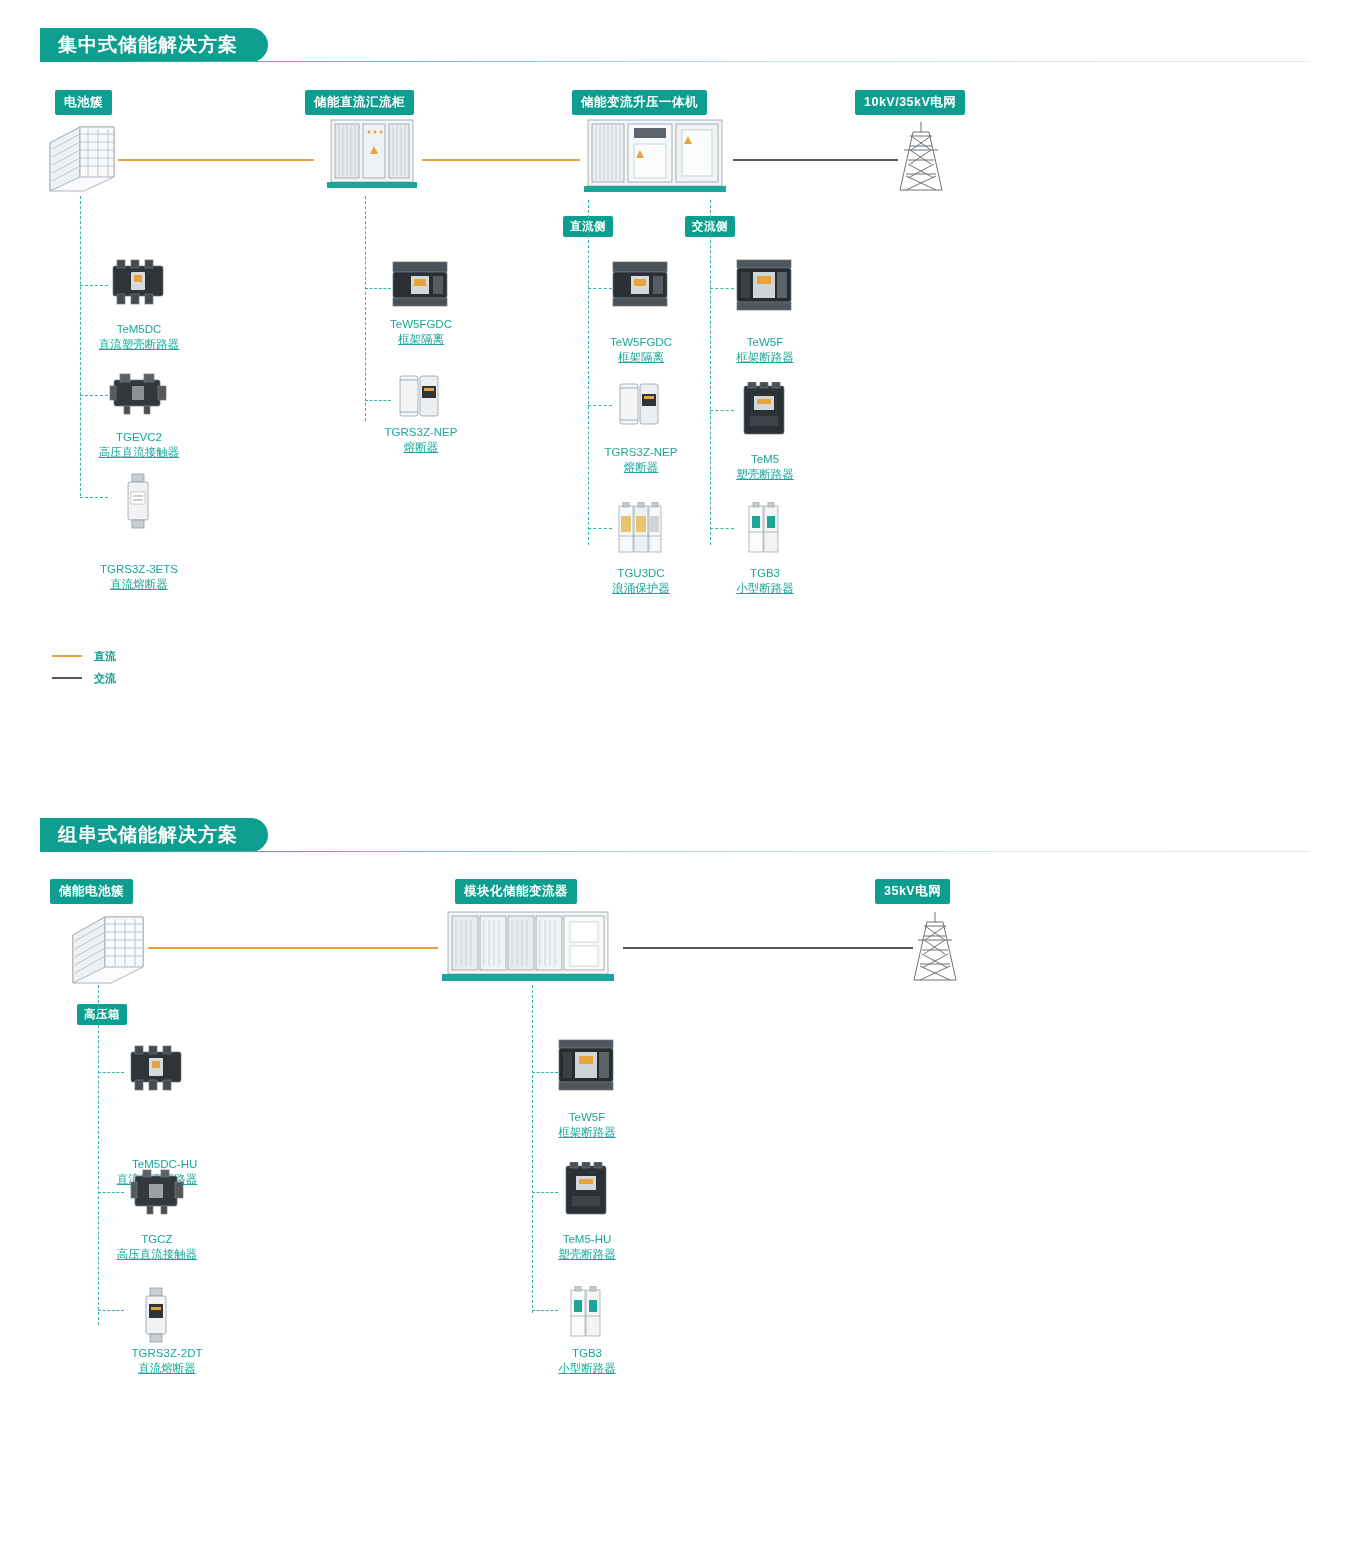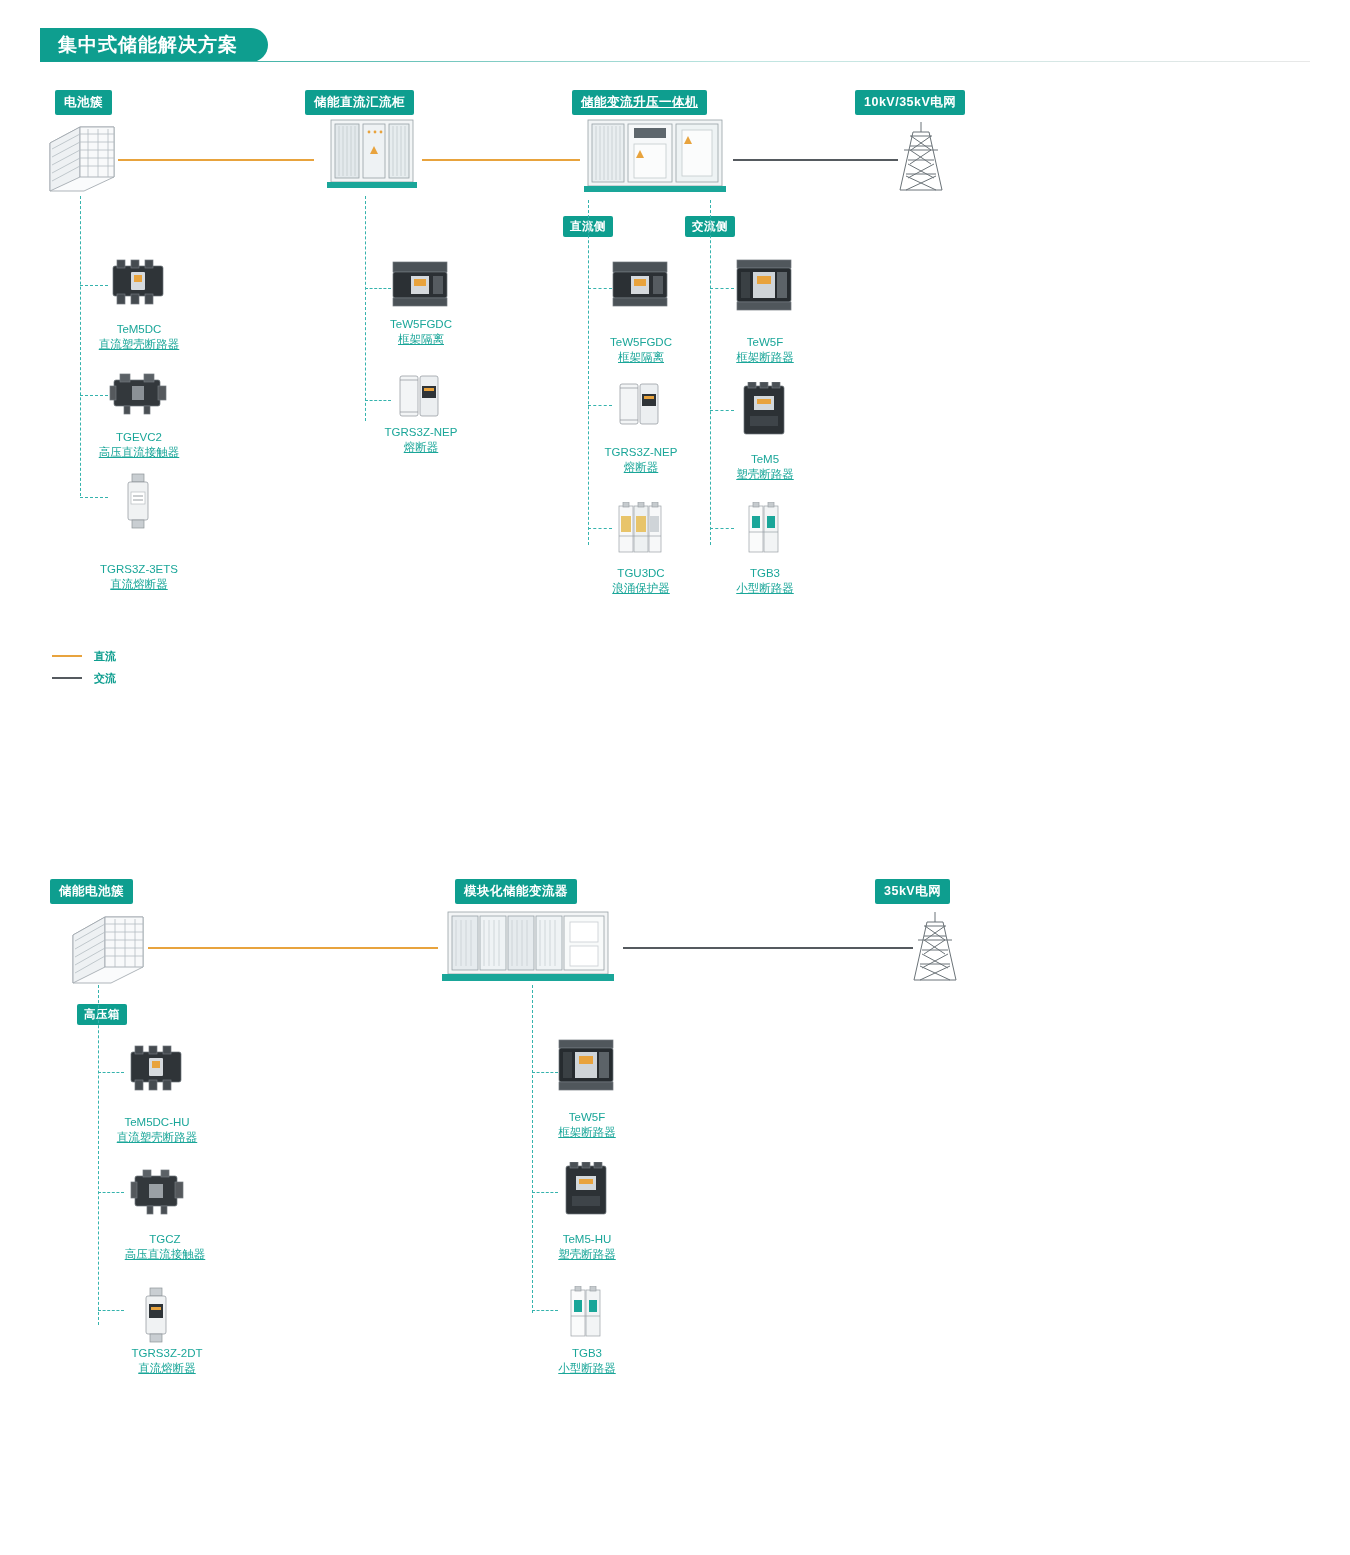--- a/index.html
+++ b/index.html
@@ -126,21 +126,21 @@
 
 <div class="page">
 
   <div class="section-header" style="top:28px;">
     <div class="tab">集中式储能解决方案</div>
     <div class="rule"></div>
   </div>
 
   <div class="node-label" style="left:55px; top:90px;">电池簇</div>
   <div class="node-label" style="left:305px; top:90px;">储能直流汇流柜</div>
-  <div class="node-label" style="left:572px; top:90px;text-decoration:underline;">储能变流升压一体机</div>
+  <div class="node-label" style="left:572px; top:90px;">储能变流升压一体机</div>
   <div class="node-label" style="left:855px; top:90px;">10kV/35kV电网</div>
 
   <div class="hline-dc" style="left:118px; top:159px; width:196px;"></div>
   <div class="hline-dc" style="left:422px; top:159px; width:158px;"></div>
   <div class="hline-ac" style="left:733px; top:159px; width:165px;"></div>
 
   <div class="device" style="left:82px; top:115px;">
     <svg width="80" height="80" viewBox="0 0 80 80">
       <g stroke="#9aa2a8" stroke-width="0.8" fill="#f4f6f7">
         <polygon points="8,28 38,12 72,12 72,62 42,76 8,76" fill="#fafbfc"></polygon>
@@ -468,20 +468,24 @@
     <div class="row">
       <div class="swatch dc"></div>
       <div class="txt">直流</div>
     </div>
     <div class="row">
       <div class="swatch ac"></div>
       <div class="txt">交流</div>
     </div>
   </div>
 
+  <div class="section-header" style="top:818px;">
+    <div class="tab">组串式储能解决方案</div>
+    <div class="rule"></div>
+  </div>
 
   <div class="node-label" style="left:50px; top:879px;">储能电池簇</div>
   <div class="node-label" style="left:455px; top:879px;">模块化储能变流器</div>
   <div class="node-label" style="left:875px; top:879px;">35kV电网</div>
 
   <div class="hline-dc" style="left:148px; top:947px; width:290px;"></div>
   <div class="hline-ac" style="left:623px; top:947px; width:290px;"></div>
 
   <div class="device" style="left:108px; top:905px;">
     <svg width="86" height="82" viewBox="0 0 86 82">
@@ -582,40 +586,40 @@
         <rect x="24" y="2" width="8" height="8" fill="#454b50"></rect>
         <rect x="38" y="2" width="8" height="8" fill="#454b50"></rect>
         <rect x="10" y="36" width="8" height="10" fill="#454b50"></rect>
         <rect x="24" y="36" width="8" height="10" fill="#454b50"></rect>
         <rect x="38" y="36" width="8" height="10" fill="#454b50"></rect>
         <rect x="24" y="14" width="14" height="18" rx="1" fill="#d6dade" stroke="none"></rect>
         <rect x="27" y="17" width="8" height="7" fill="#e8a33d" stroke="none"></rect>
       </g>
     </svg>
   </div>
-  <div class="caption" style="left:157px; top:1115px;">
+  <div class="caption" style="left:157px; top:1157px;text-align:right;">
     <span>TeM5DC-HU</span>
     <span class="l2">直流塑壳断路器</span>
   </div>
 
   <div class="device" style="left:156px; top:1168px;">
     <svg width="62" height="50" viewBox="0 0 62 50">
       <g stroke="#6f777c" stroke-width="0.7">
         <rect x="10" y="8" width="42" height="30" rx="2" fill="#33383c"></rect>
         <rect x="6" y="14" width="6" height="16" fill="#55595d"></rect>
         <rect x="50" y="14" width="8" height="16" fill="#55595d"></rect>
         <rect x="18" y="2" width="8" height="7" fill="#5b6166"></rect>
         <rect x="36" y="2" width="8" height="7" fill="#5b6166"></rect>
         <rect x="22" y="38" width="6" height="8" fill="#4a4f54"></rect>
         <rect x="36" y="38" width="6" height="8" fill="#4a4f54"></rect>
         <rect x="24" y="16" width="14" height="14" fill="#9aa0a5" stroke="none"></rect>
       </g>
     </svg>
   </div>
-  <div class="caption" style="left:157px; top:1232px;margin-left:8px;">
+  <div class="caption" style="left:157px; top:1232px;">
     <span>TGCZ</span>
     <span class="l2">高压直流接触器</span>
   </div>
 
   <div class="device" style="left:156px; top:1286px;">
     <svg width="40" height="58" viewBox="0 0 40 58">
       <g stroke="#8d9499" stroke-width="0.7">
         <rect x="14" y="2" width="12" height="8" fill="#c9ced2"></rect>
         <rect x="10" y="10" width="20" height="38" rx="2" fill="#f0f2f3"></rect>
         <rect x="14" y="48" width="12" height="8" fill="#c9ced2"></rect>

